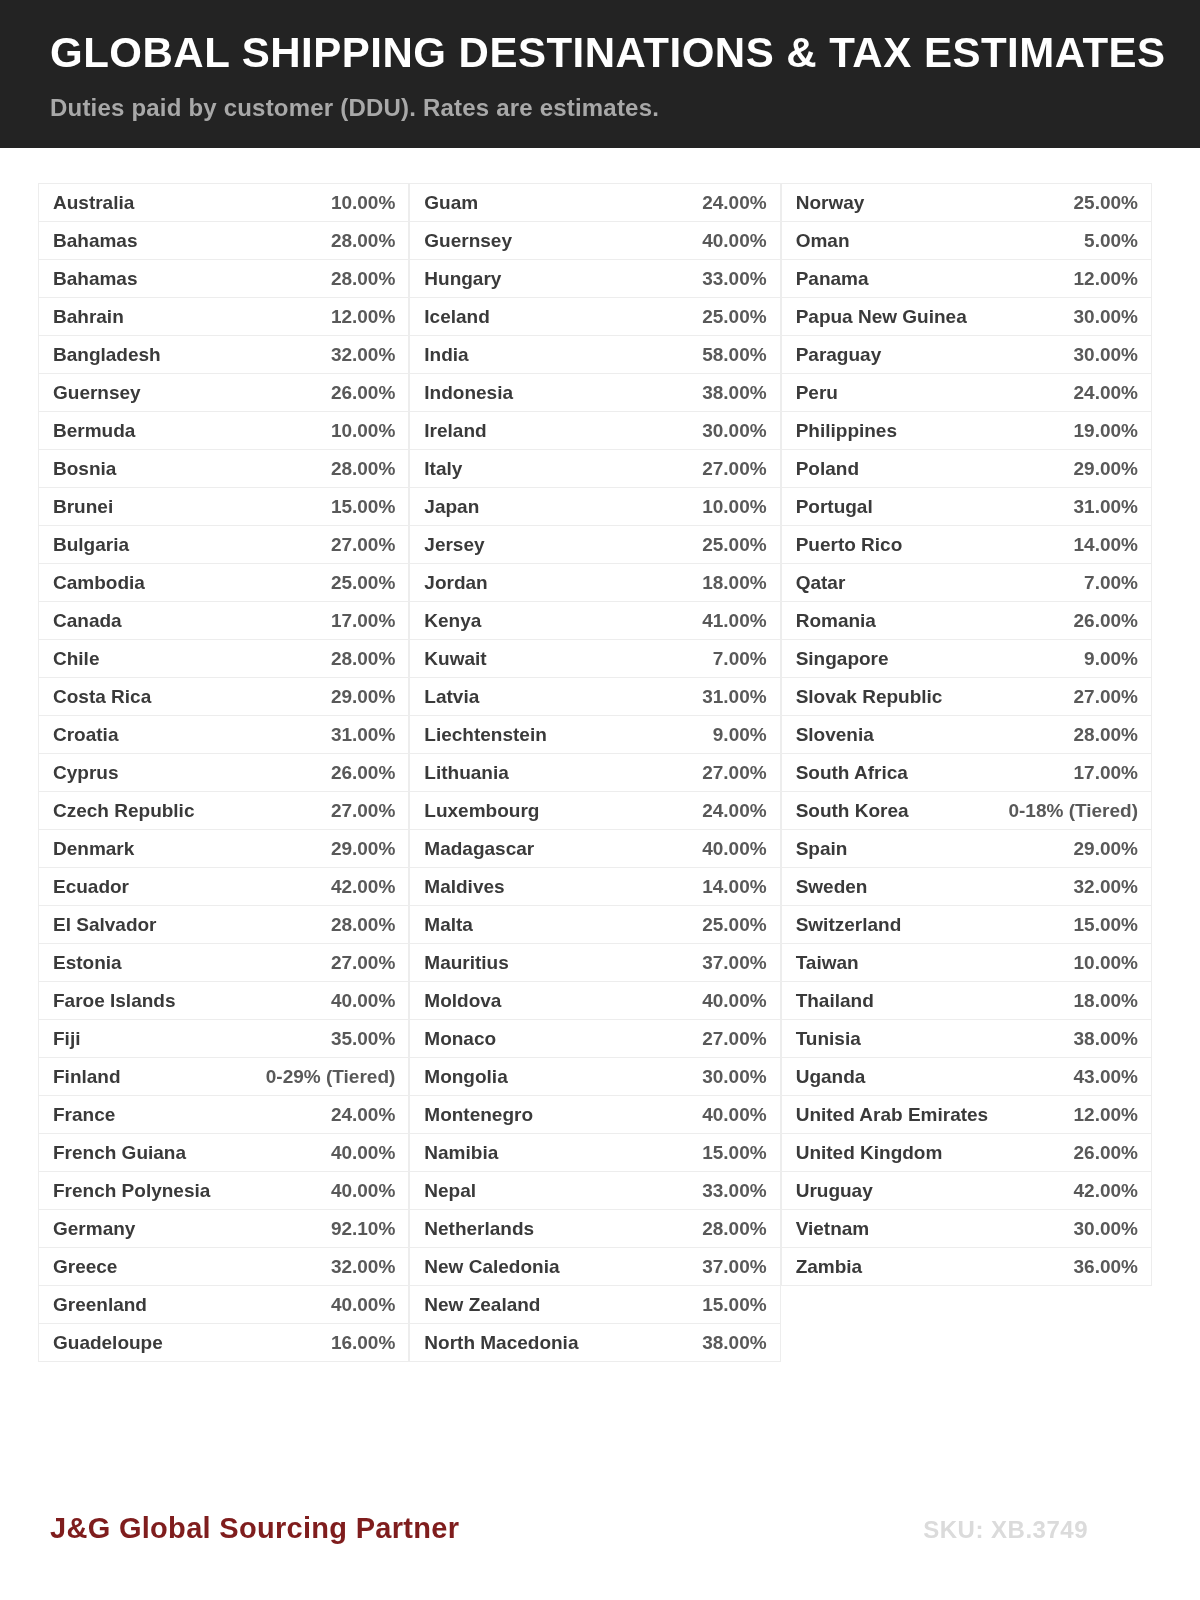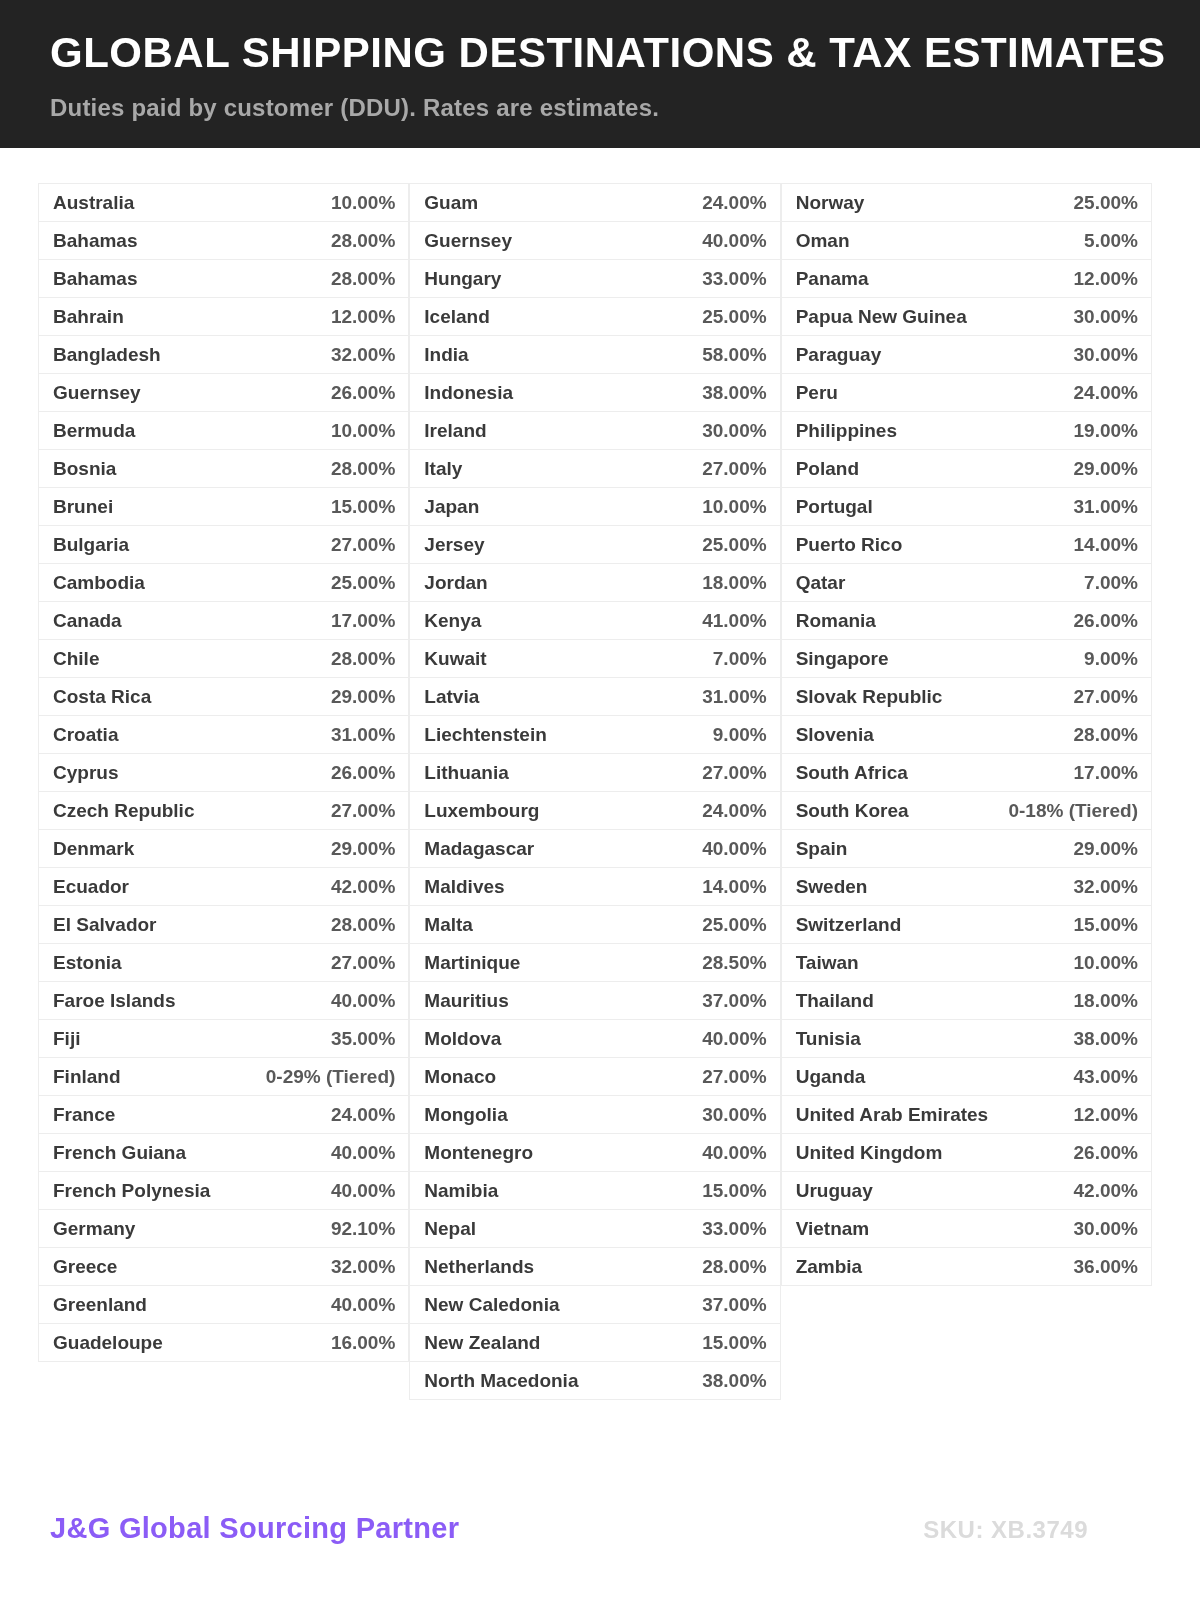--- a/index.html
+++ b/index.html
@@ -66,21 +66,21 @@
   .footer {
     position: absolute;
     top: 1512px;
     left: 50px;
     right: 112px;
     display: flex;
     justify-content: space-between;
     align-items: baseline;
   }
   .footer-brand {
-    color: #8b5cf6;
+    color: #7f1d1d;
     font-size: 29px;
     font-weight: 800;
     letter-spacing: 0.3px;
   }
   .footer-sku {
     color: #dbdbdb;
     font-size: 24px;
     font-weight: 800;
     letter-spacing: 0.5px;
     margin-left: 24px;
@@ -298,24 +298,20 @@
         </div>
         <div class="row">
           <span class="country">Maldives</span>
           <span class="rate">14.00%</span>
         </div>
         <div class="row">
           <span class="country">Malta</span>
           <span class="rate">25.00%</span>
         </div>
         <div class="row">
-          <span class="country">Martinique</span>
-          <span class="rate">28.50%</span>
-        </div>
-        <div class="row">
           <span class="country">Mauritius</span>
           <span class="rate">37.00%</span>
         </div>
         <div class="row">
           <span class="country">Moldova</span>
           <span class="rate">40.00%</span>
         </div>
         <div class="row">
           <span class="country">Monaco</span>
           <span class="rate">27.00%</span>

